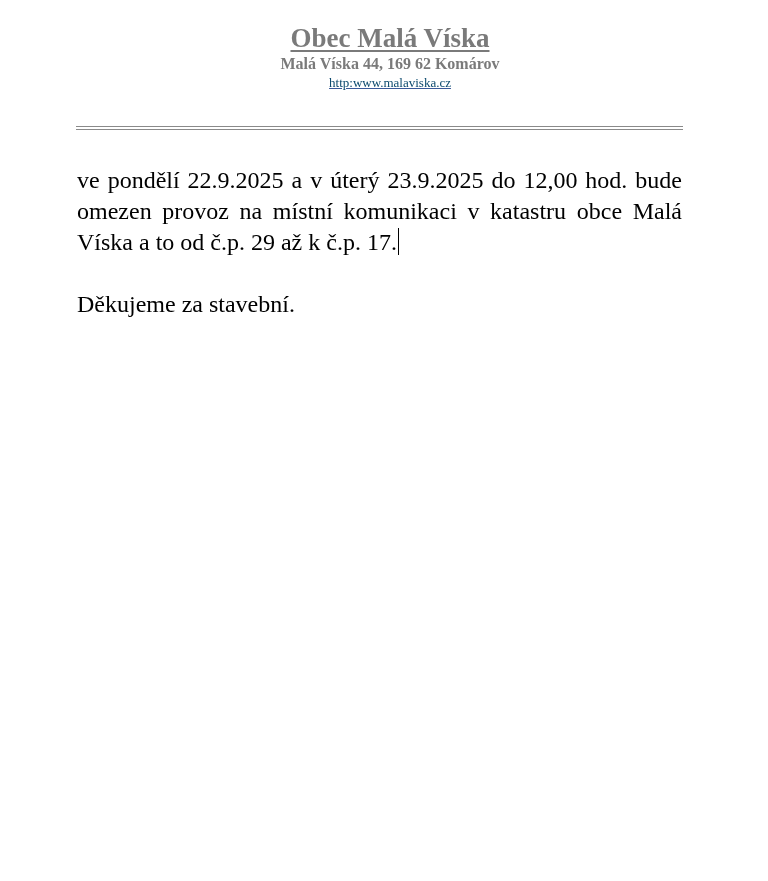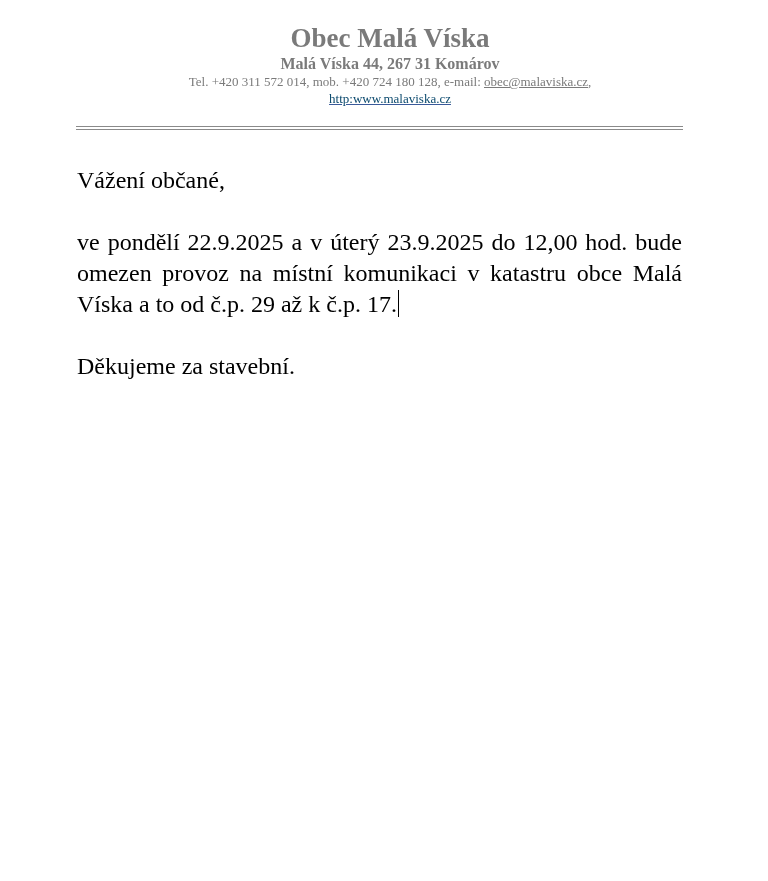--- a/index.html
+++ b/index.html
@@ -22,20 +22,21 @@
       width: 768px;
       text-align: center;
       color: #7a7a7a;
     }
     .lh-title {
       display: inline-block;
       font-size: 27px;
       font-weight: bold;
       line-height: 32px;
       color: #7a7a7a;
+      text-decoration: underline;
       text-decoration-thickness: 2px;
       text-underline-offset: 3px;
       margin-left: 12px;
     }
     .lh-address {
       font-size: 16px;
       font-weight: bold;
       line-height: 20px;
       color: #7a7a7a;
       margin-top: 0px;
@@ -97,25 +98,23 @@
       background: #000000;
       vertical-align: -5px;
       margin-left: 1px;
     }
   </style>
 </head>
 <body>
 
 <div class="letterhead">
   <div><span class="lh-title">Obec Malá Víska</span></div>
-  <div class="lh-address">Malá Víska 44, 267 31 Komárov</div>
-  <div class="lh-contact"><span>Tel. +420 311 572 014, mob. +420 724 180 128, e-mail: </span><a>obec@malaviska.cz</a><span>,</span></div>
+  <div class="lh-address">Malá Víska 44, 169 62 Komárov</div>
   <div class="lh-web"><a>http:www.malaviska.cz</a></div>
 </div>
 
 <div class="rule r1"></div>
 <div class="rule r2"></div>
 
 <div class="content">
-  <p class="greeting">Vážení občané,</p>
   <p class="notice"><span>ve pondělí 22.9.2025 a v úterý 23.9.2025 do 12,00 hod. bude omezen provoz na místní komunikaci v katastru obce Malá Víska a to od č.p. 29 až k č.p. 17.</span><span class="cursor"></span></p>
   <p class="thanks">Děkujeme za stavební.</p>
 </div>
 
 </body></html>

